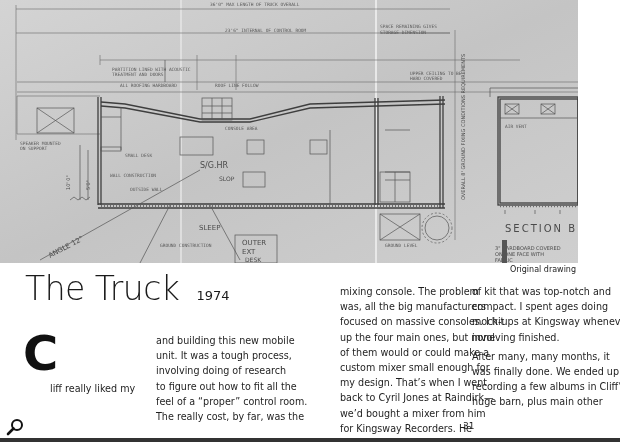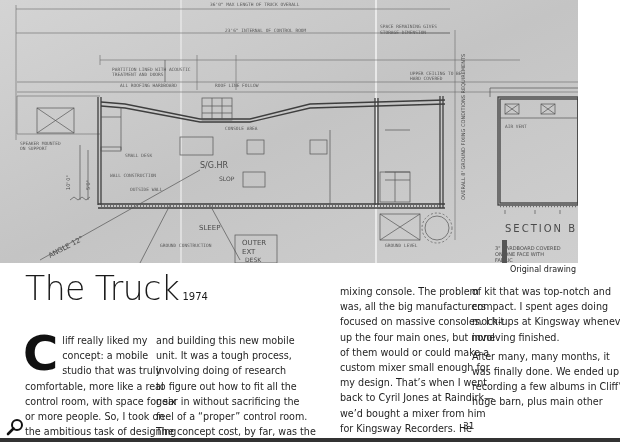--- a/index.html
+++ b/index.html
@@ -1,29 +1,29 @@
 <!DOCTYPE html>
 <html><head>
   <meta charset="utf-8">
   <style>
     html, body { margin:0; padding:0; }
     body { width:620px; height:442px; overflow:hidden; background:#ffffff; position:relative; font-family:"DejaVu Sans", sans-serif; color:#1a1a1a; }
     .drawing { position:absolute; left:0; top:0; width:578px; height:263px; background:#fde047; overflow:hidden; }
     .drawing svg { position:absolute; left:0; top:0; }
     .caption { position:absolute; right:44px; top:265px; font-size:8px; color:#222;padding-left:16px; }
     .title { position:absolute; left:25px; top:272px; font-family:"DejaVu Sans", sans-serif; font-weight:200; font-size:33px; letter-spacing:-0.5px; color:#1a1a1a; line-height:1; }
-    .title .year { font-size:10px; font-weight:normal; letter-spacing:0; margin-left:3px; }
+    .title .year { font-size:13px; font-weight:normal; letter-spacing:0; margin-left:17px; }
     .col { position:absolute; font-size:9.6px; line-height:15.2px; color:#1e1e1e; white-space:nowrap; }
     .col p { margin:0 0 4px 0; }
     .col1 { left:25px; top:333px; width:120px; }
     .col2 { left:156px; top:333px; width:130px; }
     .col3 { left:340px; top:284px; width:130px; }
     .col4 { left:472px; top:284px; width:130px; }
     .dropcap { float:left; font-size:48px; line-height:40px; font-weight:bold; margin:0 4px -2px -2px; color:#111; }
-    .indent { padding-left:25px; display:block; }
+    .indent { padding-left:25px; display:block;margin-top:48px; }
     .pagenum { position:absolute; font-size:9px; color:#222; }
     .pn-left { left:146px; top:437px; }
     .pn-right { left:463px; top:421px; }
     .search { position:absolute; left:6px; top:418px; width:18px; height:18px; cursor:pointer; }
     .bottombar { position:absolute; left:0; top:438px; width:620px; height:4px; background:#333; }
   </style>
 </head>
 <body>
 
 <div class="drawing">
@@ -190,23 +190,22 @@
   <div>control room, with space for six</div>
   <div>or more people. So, I took on</div>
   <div>the ambitious task of designing</div>
 </div>
 
 <div class="col col2">
   <div>and building this new mobile</div>
   <div>unit. It was a tough process,</div>
   <div>involving doing of research</div>
   <div>to figure out how to fit all the</div>
-  <div>gear in without sacrificing the</div>
   <div>feel of a “proper” control room.</div>
-  <div>The concept cost, by far, was the</div>
+  <div>The really cost, by far, was the</div>
 </div>
 
 <div class="col col3">
   <div>mixing console. The problem</div>
   <div>was, all the big manufacturers</div>
   <div>focused on massive consoles. I hit</div>
   <div>up the four main ones, but none</div>
   <div>of them would or could make a</div>
   <div>custom mixer small enough for</div>
   <div>my design. That’s when I went</div>

